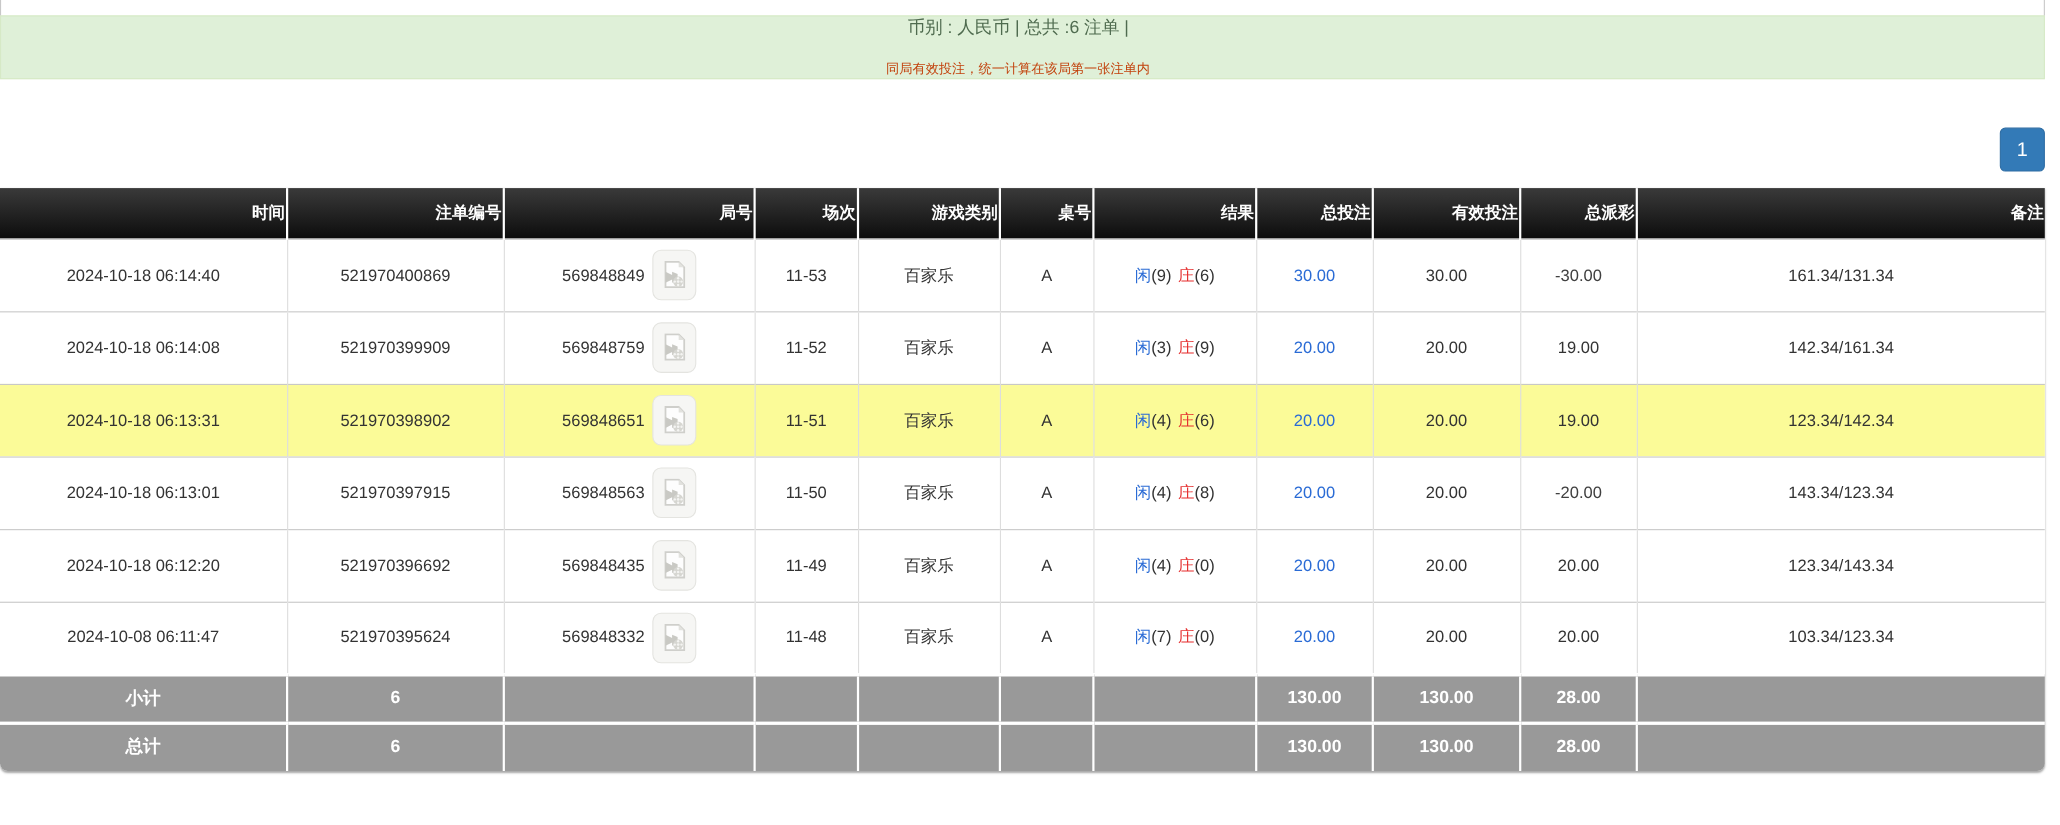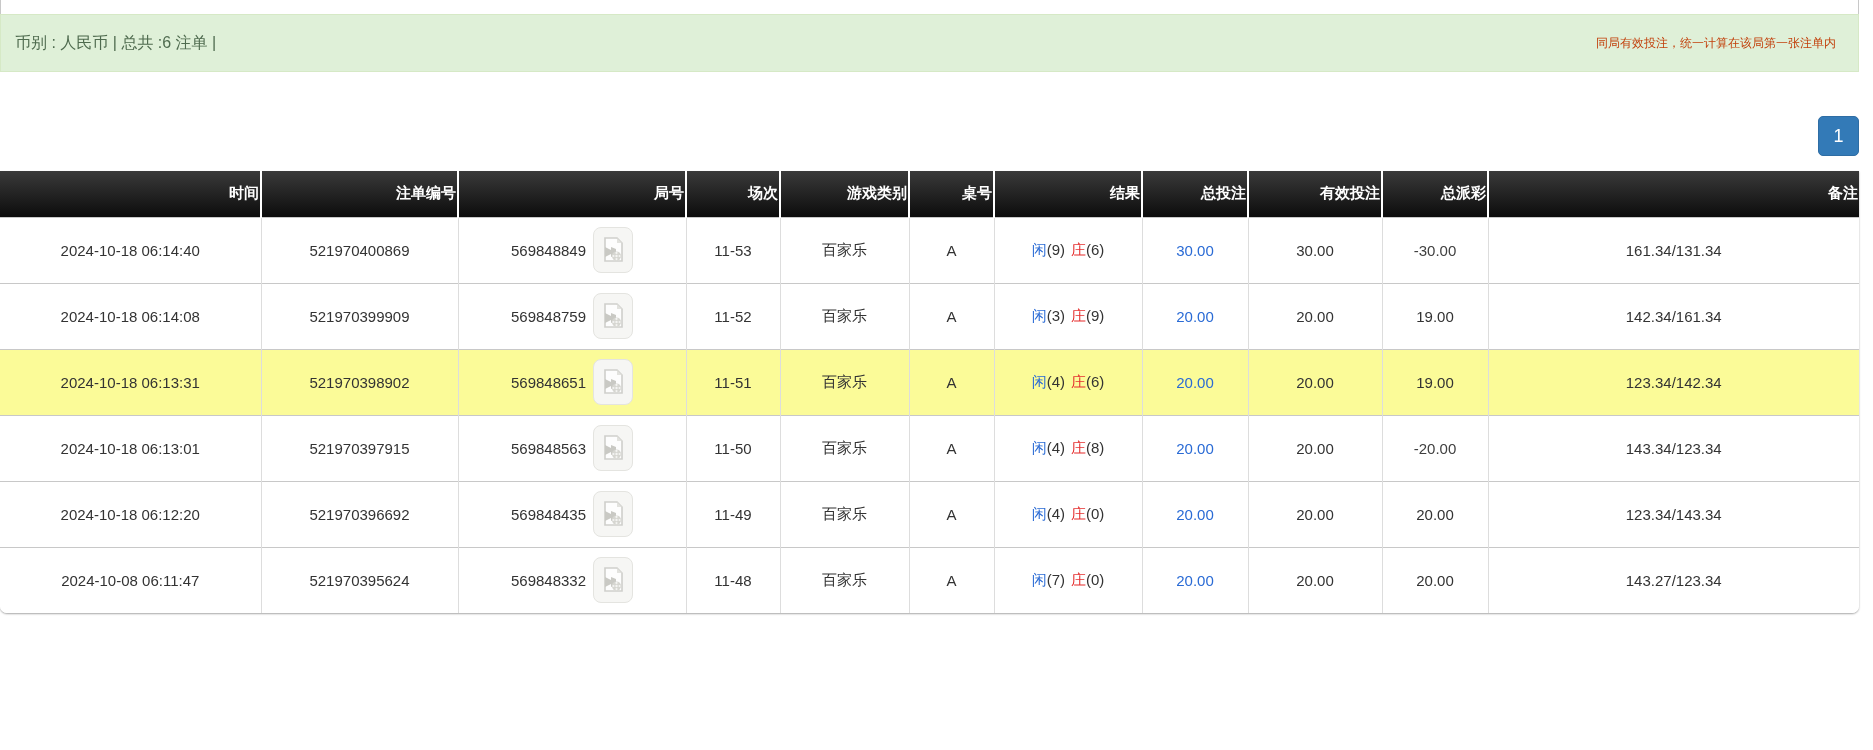--- a/index.html
+++ b/index.html
@@ -9,21 +9,21 @@
 
   
   .top-strip { position:relative; height:14px; width:1859px; }
   .edge-tick { position:absolute; top:0; width:1px; height:14px; background:#c8c8c8; }
   .edge-tick.left { left:0; }
   .edge-tick.right { right:0; }
 
   
   .summary-bar { width:1859px; height:58px; background:#dff0d8; border:1px solid #d6e9c6;
                  display:flex; align-items:center; justify-content:space-between;
-                 padding:0 22px 0 14px; }
+                 padding:0 22px 0 14px;flex-direction:column; }
   .summary-left { color:#4f6b4f; font-size:16px; }
   .summary-right { color:#c2410c; font-size:12px; }
 
   
   .pager-row { width:1859px; display:flex; justify-content:flex-end; margin-top:44px; }
   .page-btn { width:41px; height:40px; background:#337ab7; border:1px solid #2e6da4;
               border-radius:5px; color:#fff; font-size:18px; display:flex;
               align-items:center; justify-content:center; cursor:pointer; }
 
   
@@ -287,20 +287,46 @@
         </td>
         <td>11-48</td>
         <td>百家乐</td>
         <td>A</td>
         <td>
           <span class="res-p">闲</span><span class="res-num">(7)</span><span class="res-gap"></span><span class="res-b">庄</span><span class="res-num">(0)</span>
         </td>
         <td><span class="amount-link">20.00</span></td>
         <td>20.00</td>
         <td class="payout">20.00</td>
-        <td>143.27/123.34</td>
-      </tr>
-
+        <td>103.34/123.34</td>
+      </tr>
+
+      <tr class="summary">
+        <td>小计</td>
+        <td>6</td>
+        <td></td>
+        <td></td>
+        <td></td>
+        <td></td>
+        <td></td>
+        <td>130.00</td>
+        <td>130.00</td>
+        <td>28.00</td>
+        <td></td>
+      </tr>
+      <tr class="summary">
+        <td>总计</td>
+        <td>6</td>
+        <td></td>
+        <td></td>
+        <td></td>
+        <td></td>
+        <td></td>
+        <td>130.00</td>
+        <td>130.00</td>
+        <td>28.00</td>
+        <td></td>
+      </tr>
     </tbody>
   </table>
   </div>
 
 </div>
 
 </body></html>

